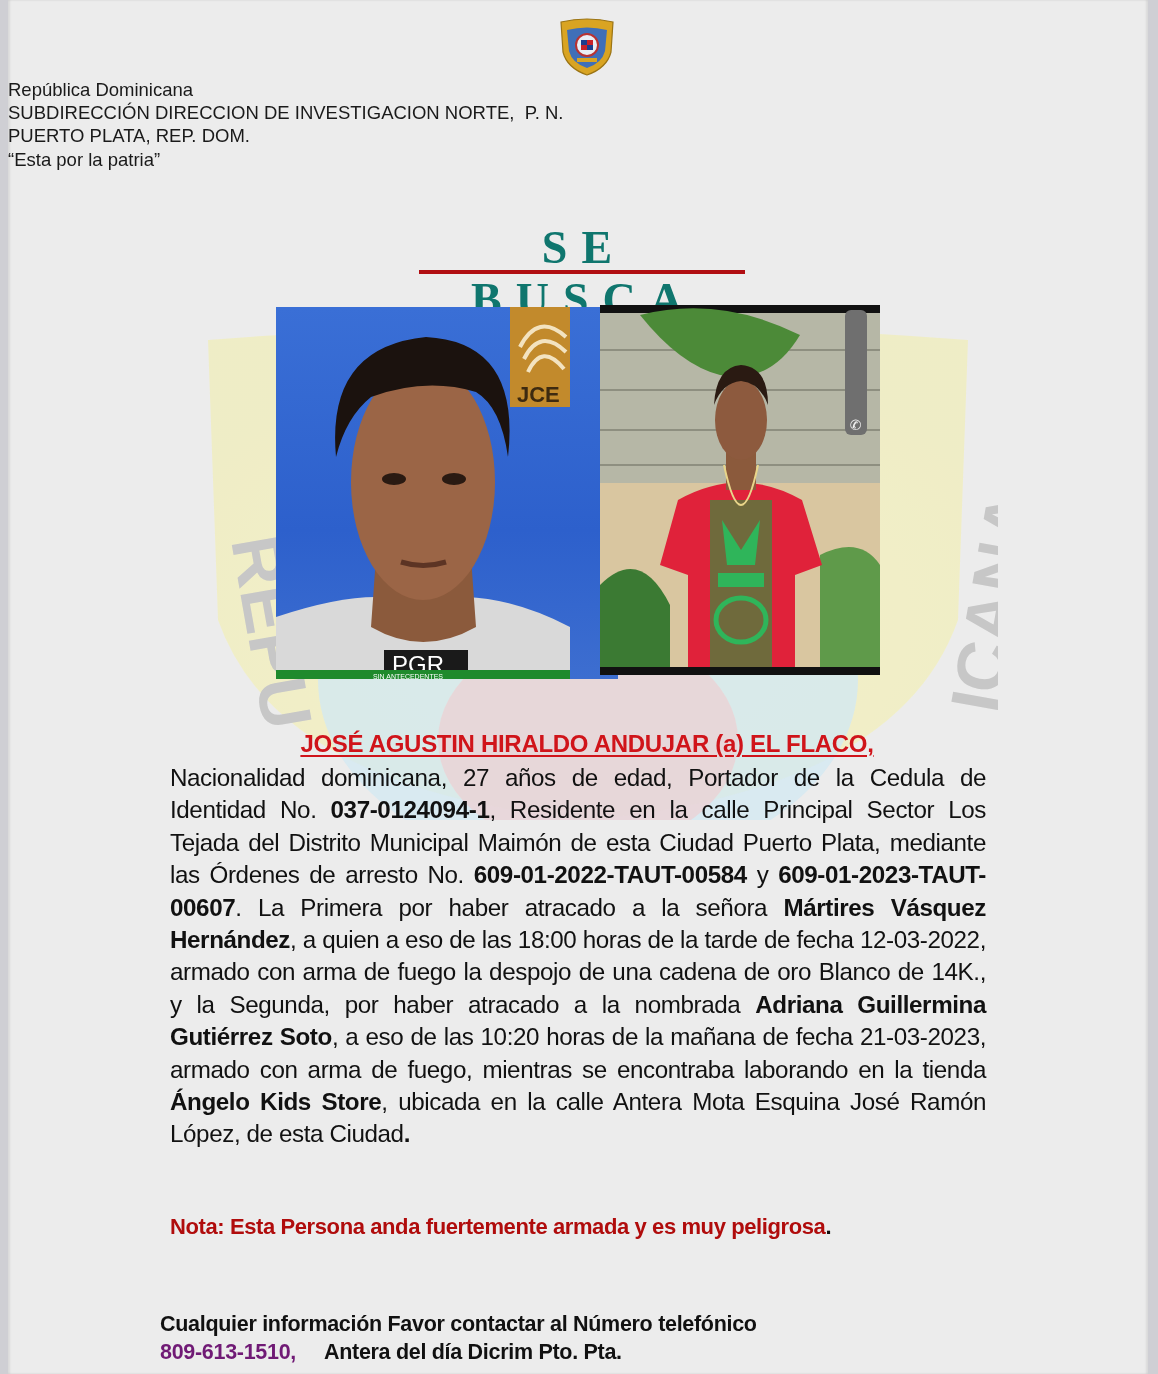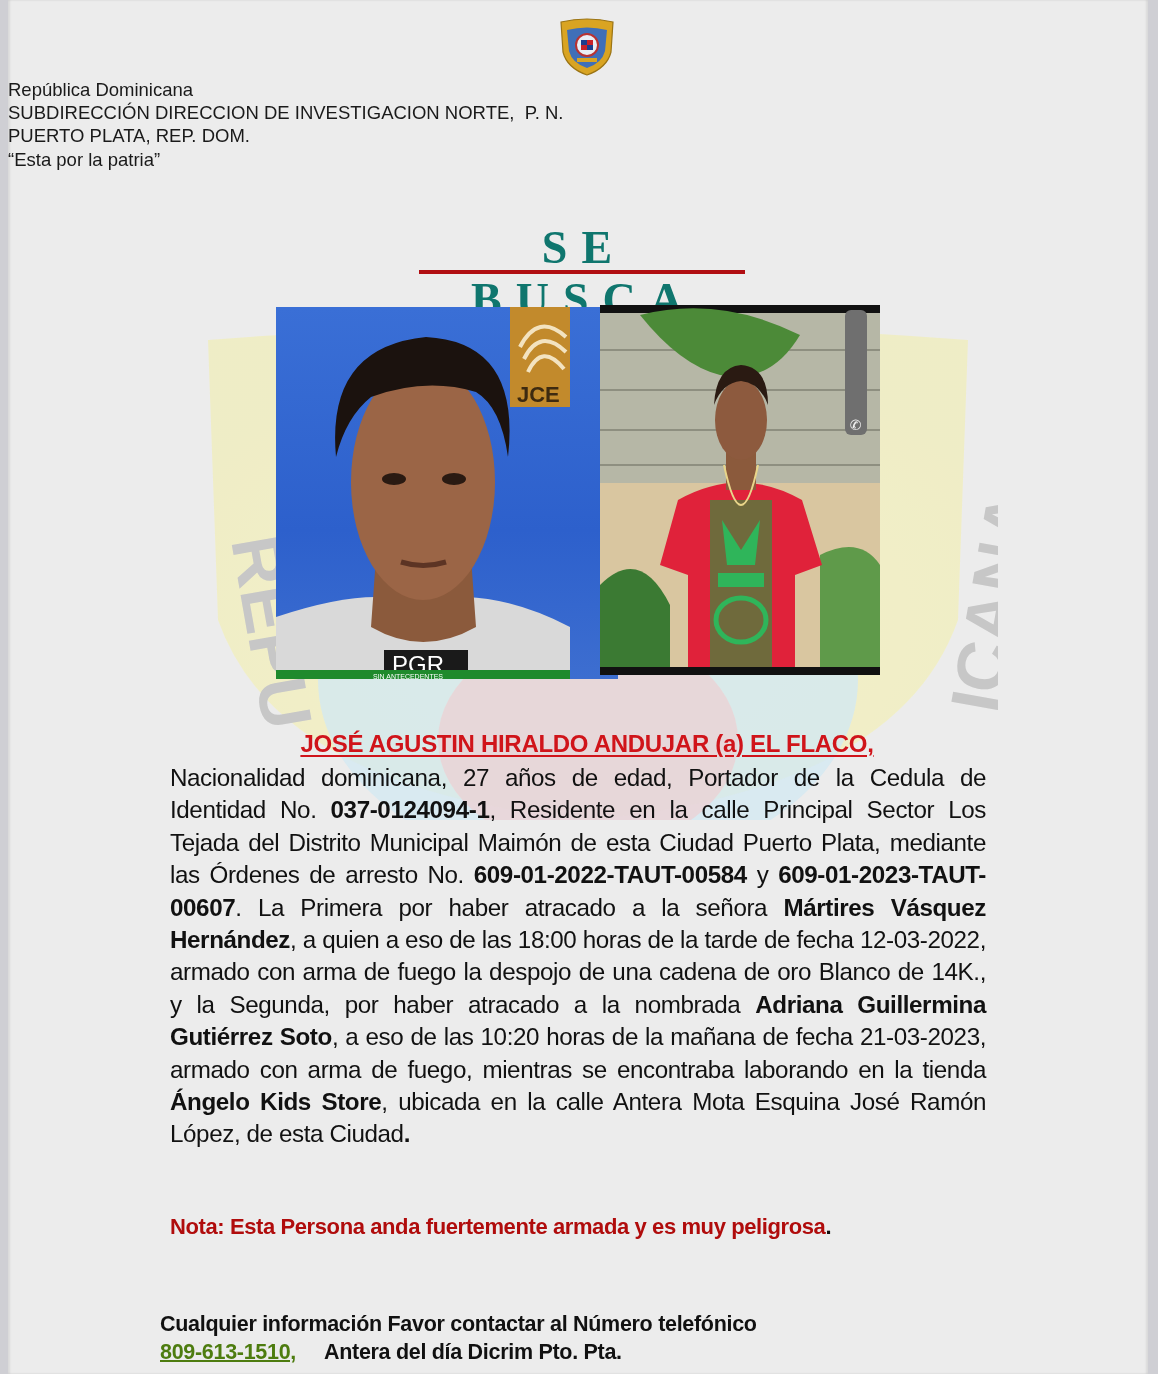--- a/index.html
+++ b/index.html
@@ -30,21 +30,21 @@
     font-weight: bold; font-size: 24px; color: #d0141a; text-decoration: underline;
     text-decoration-thickness: 2px; text-underline-offset: 3px; font-stretch: condensed; letter-spacing: -0.3px; }
   .body-text { position: absolute; left: 162px; top: 762px; width: 816px;
     font-size: 24.2px; line-height: 32.4px; color: #111; text-align: justify; letter-spacing: -0.4px; }
   .body-text b { font-weight: bold; }
   .nota { position: absolute; left: 162px; top: 1210px; width: 800px;
     font-weight: bold; font-size: 22px; line-height: 34px; color: #b00c0c; letter-spacing: -0.4px; }
   .nota .dot { color: #111; }
   .contact { position: absolute; left: 152px; top: 1302px; width: 800px;
     font-weight: bold; font-size: 21.5px; line-height: 28px; color: #111; letter-spacing: -0.3px; margin-top: 8px; }
-  .phone { color: #4d7c0f; text-decoration: underline; text-decoration-thickness: 2px; }
+  .phone { color: #701a75; text-decoration-thickness: 2px; }
   .gap { display: inline-block; width: 28px; }
 </style>
 </head>
 <body>
 
 <div class="page">
 
   <svg class="watermark" viewBox="0 0 820 500">
     <defs>
       <radialGradient id="wmg" cx="50%" cy="60%" r="60%">

